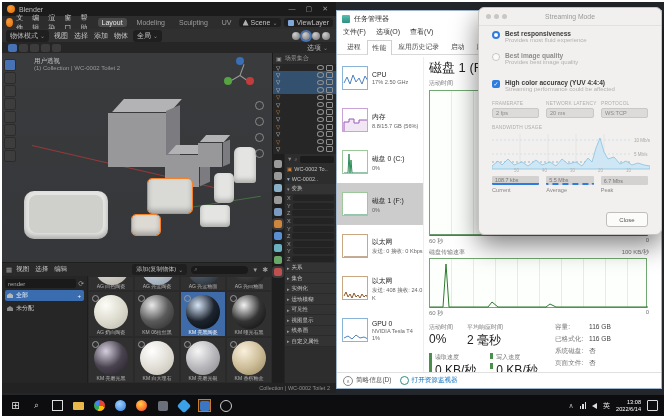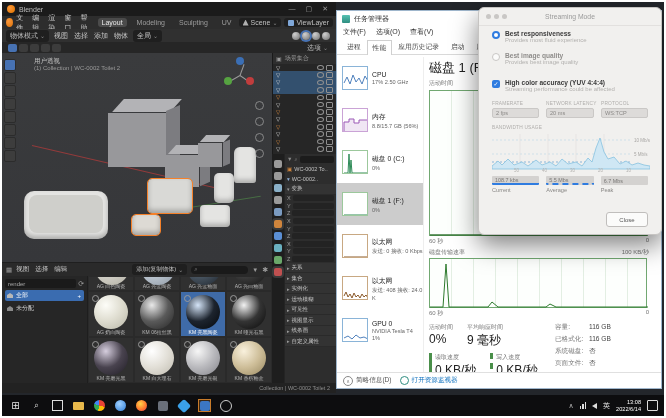--- a/index.html
+++ b/index.html
@@ -691,21 +691,21 @@
       </div>
 
       <div style="position:relative;margin-top:4px;margin-left:2px;">
         <div style="display:flex;gap:14px;">
           <div>
             <div class="tm-statlbl">活动时间</div>
             <div class="tm-statval">0%</div>
           </div>
           <div>
             <div class="tm-statlbl">平均响应时间</div>
-            <div class="tm-statval">9 毫秒</div>
+            <div class="tm-statval">2 毫秒</div>
           </div>
         </div>
         <div style="display:flex;gap:14px;margin-top:4px;">
           <div class="leg-solid">
             <div class="tm-statlbl">读取速度</div>
             <div class="tm-statval">0 KB/秒</div>
           </div>
           <div class="leg-dash">
             <div class="tm-statlbl">写入速度</div>
             <div class="tm-statval">0 KB/秒</div>

